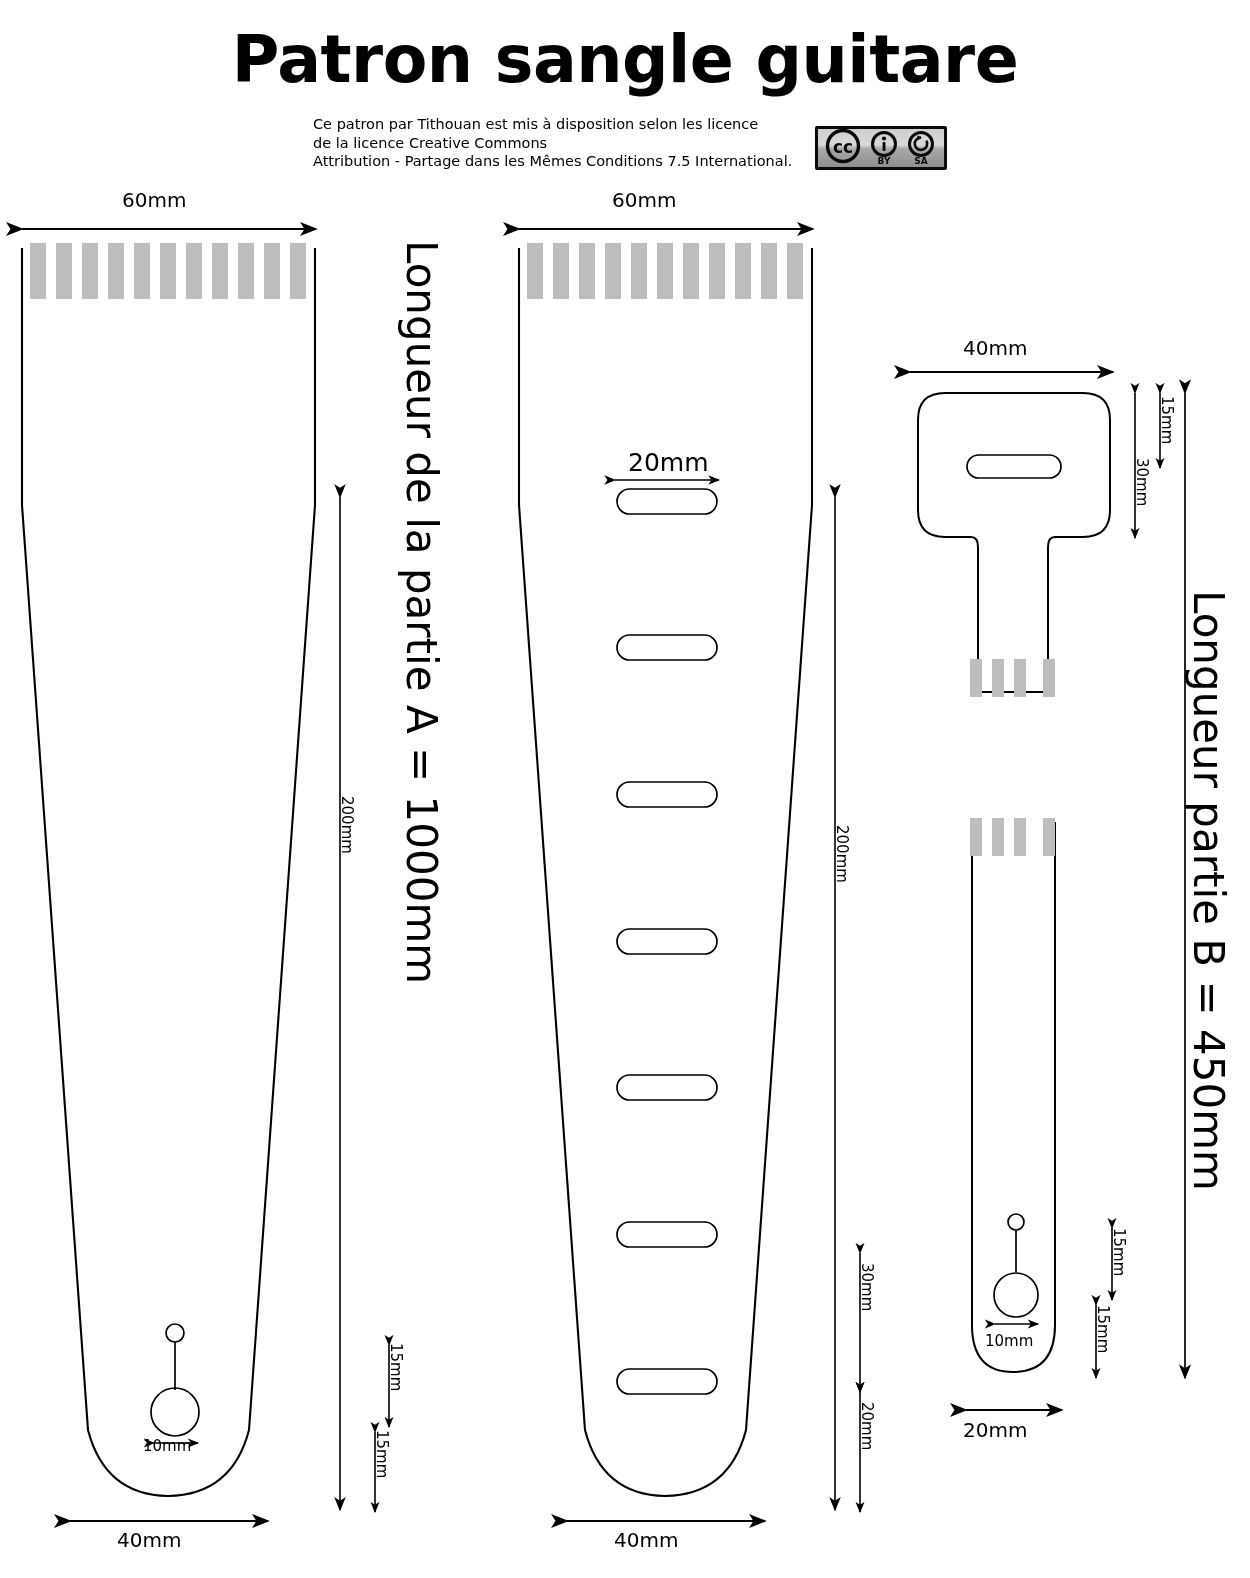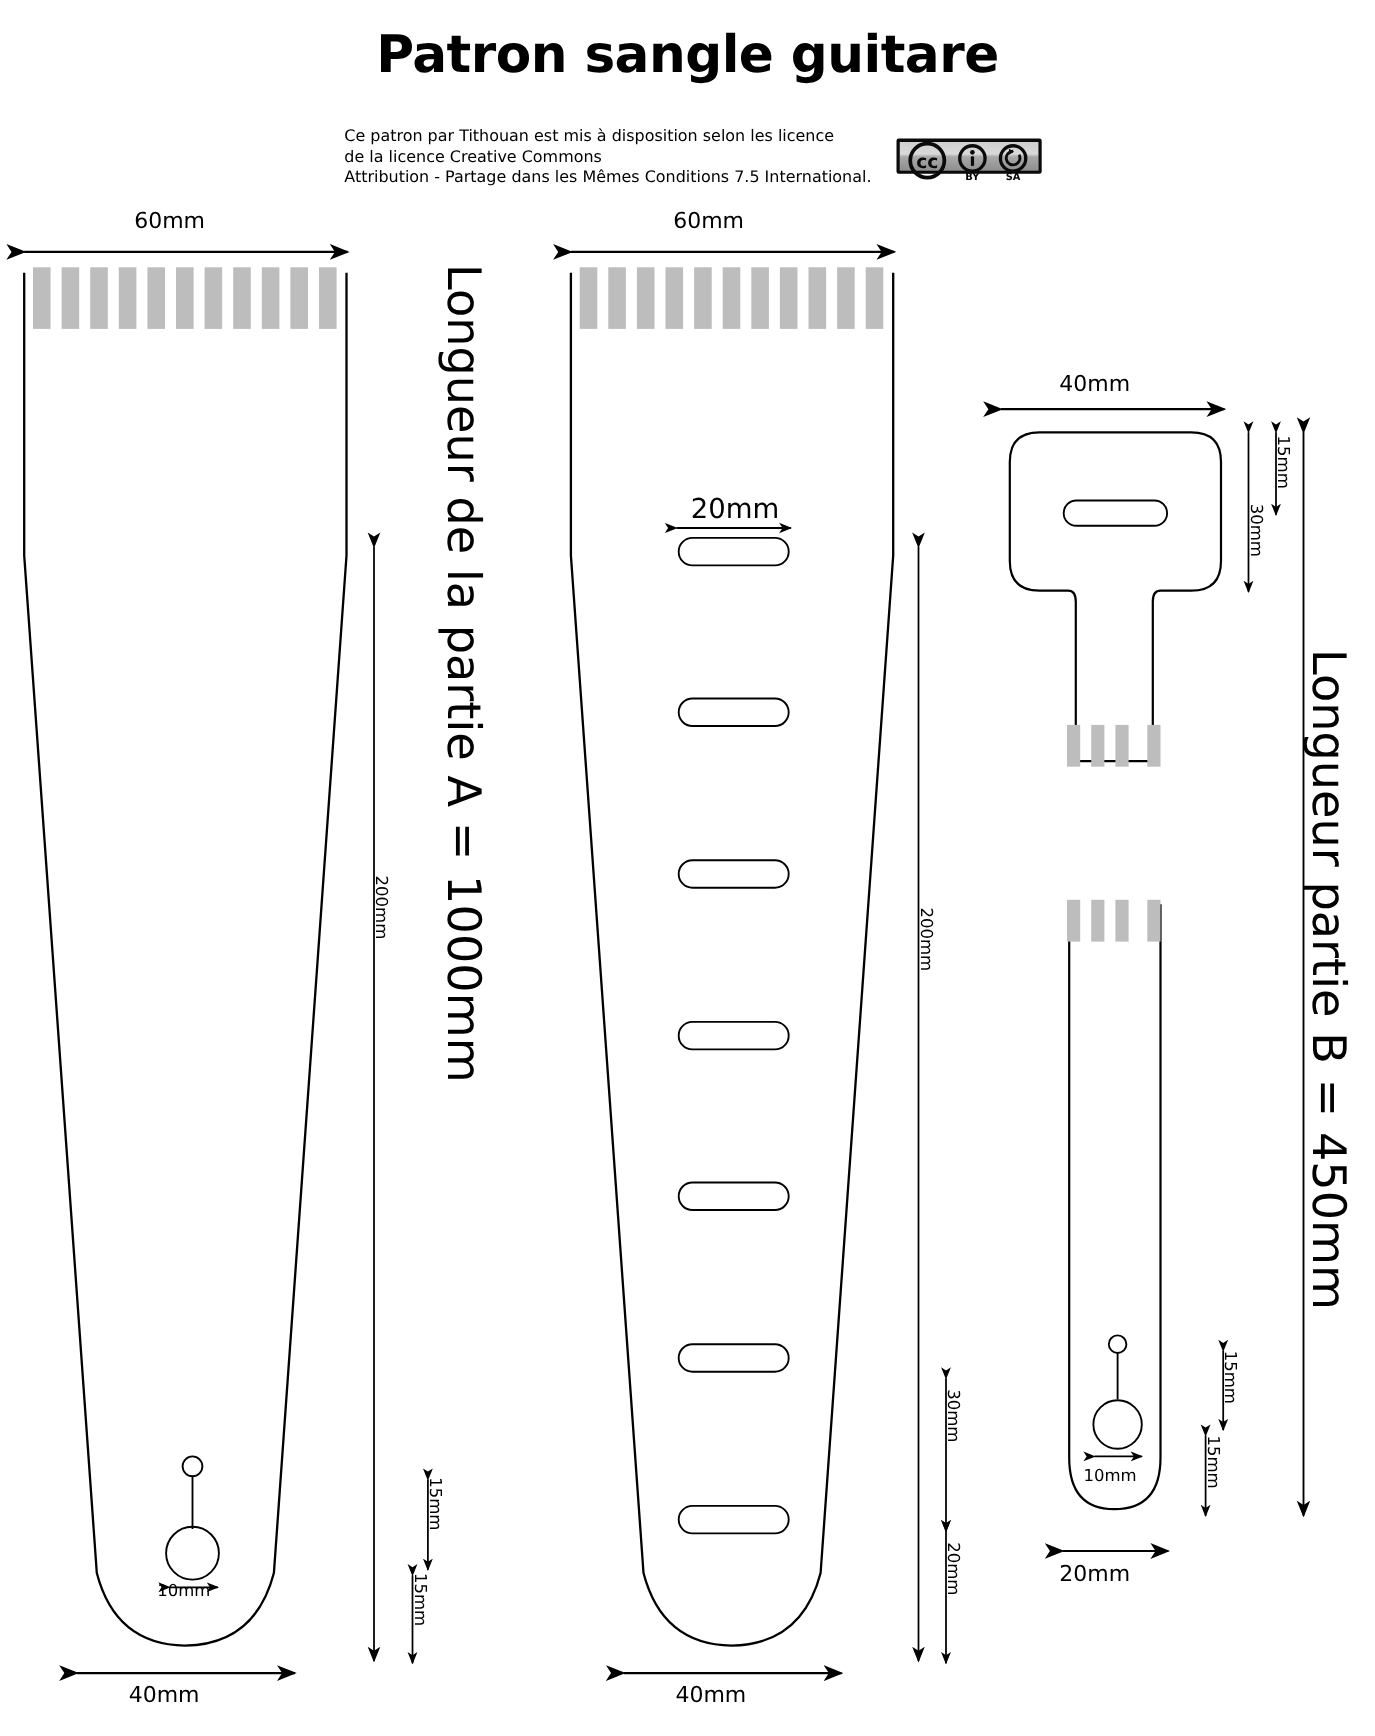--- a/index.html
+++ b/index.html
@@ -17,42 +17,42 @@
   #page-root {
     position: absolute;
     inset: 0;
   }
   .title {
     position: absolute;
     left: 0;
     top: 22px;
     width: 1250px;
     text-align: center;
-    font-size: 47px;
+    font-size: 65px;
     font-weight: bold;
     letter-spacing: -0.5px;
     color: #000;
     font-family: "DejaVu Sans", sans-serif;
   }
   .license {
     position: absolute;
     left: 313px;
     top: 115px;
     width: 480px;
     font-size: 14.5px;
     line-height: 18.5px;
     color: #000;
   }
   .license div { white-space: nowrap; }
   .cc-badge {
     position: absolute;
     left: 815px;
     top: 126px;
     width: 132px;
-    height: 32px;
+    height: 44px;
     background: linear-gradient(#cfcfcf 0%, #d9d9d9 42%, #a9a9a9 52%, #8f8f8f 100%);
     border: 3px solid #0a0a0a;
     border-radius: 2px;
     box-sizing: border-box;
   }
   .cc-badge svg { display:block; }
   .svg-layer {
     position: absolute;
     left: 0; top: 0;
     width: 1250px;

